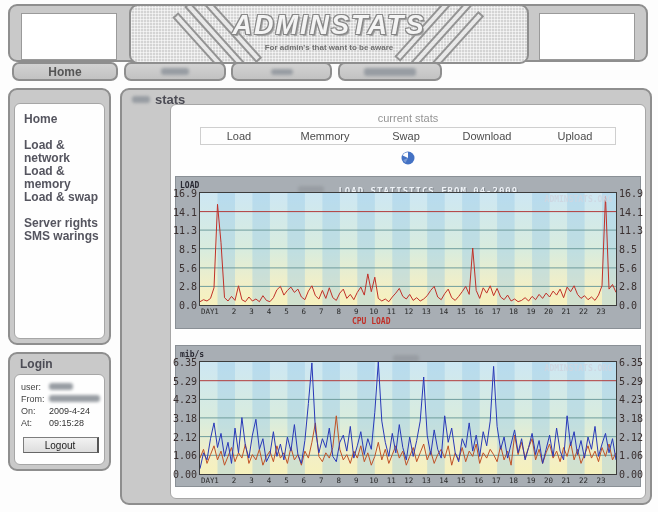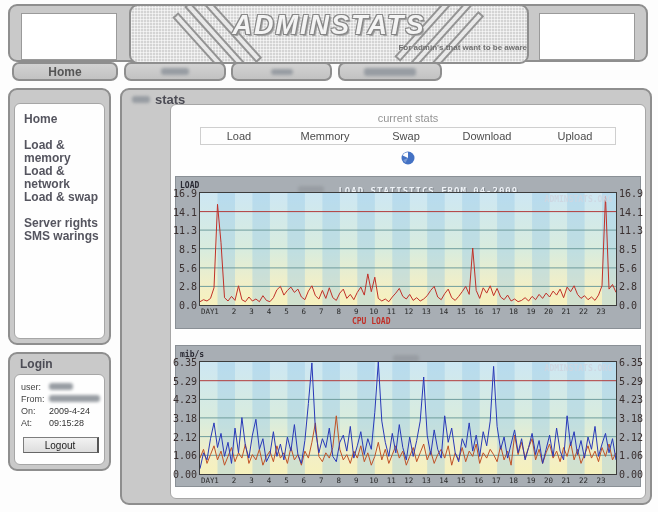--- a/index.html
+++ b/index.html
@@ -39,21 +39,21 @@
   .stripe:nth-child(2){left:30px;}
   .stripe:nth-child(3){left:46px;}
   .banner-title{
     position:absolute;left:0;right:0;top:4px;text-align:center;
     font-size:27px;font-weight:bold;font-style:italic;letter-spacing:2px;
     color:#f4f4f4;
     text-shadow:-1px -1px 0 #878787,1px -1px 0 #878787,-1px 1px 0 #878787,
                  1px 1px 0 #878787,2px 2px 1px #9a9a9a;
   }
   .banner-subtitle{
-    position:absolute;left:0;right:0;top:37px;text-align:right;
+    position:absolute;left:0;right:0;top:37px;text-align:center;
     font-size:8px;font-weight:bold;color:#6f6f6f;
   }
   
   .tab{
     position:absolute;top:62px;height:19px;
     background:linear-gradient(#d2d2d2,#c2c2c2);
     border:2px solid #8e8e8e;border-radius:7px;box-sizing:border-box;
     display:flex;align-items:center;justify-content:center;
     font-size:12px;font-weight:bold;color:#555;cursor:pointer;
   }
@@ -189,22 +189,22 @@
   <span class="blob" style="width:22px;height:6px;"></span>
 </div>
 <div class="tab t4">
   <span class="blob" style="width:52px;height:8px;"></span>
 </div>
 
 <div class="gbox sidebar-wrap">
   <div class="inner">
     <a class="nav-item">Home</a>
     <div class="nav-gap"></div>
+    <a class="nav-item">Load &amp; network</a>
     <a class="nav-item">Load &amp; memory</a>
-    <a class="nav-item">Load &amp; network</a>
     <a class="nav-item">Load &amp; swap</a>
     <div class="nav-gap"></div>
     <a class="nav-item">Server rights</a>
     <a class="nav-item">SMS warings</a>
   </div>
 </div>
 
 <div class="gbox login-wrap">
   <div class="login-title">Login</div>
   <div class="inner">

